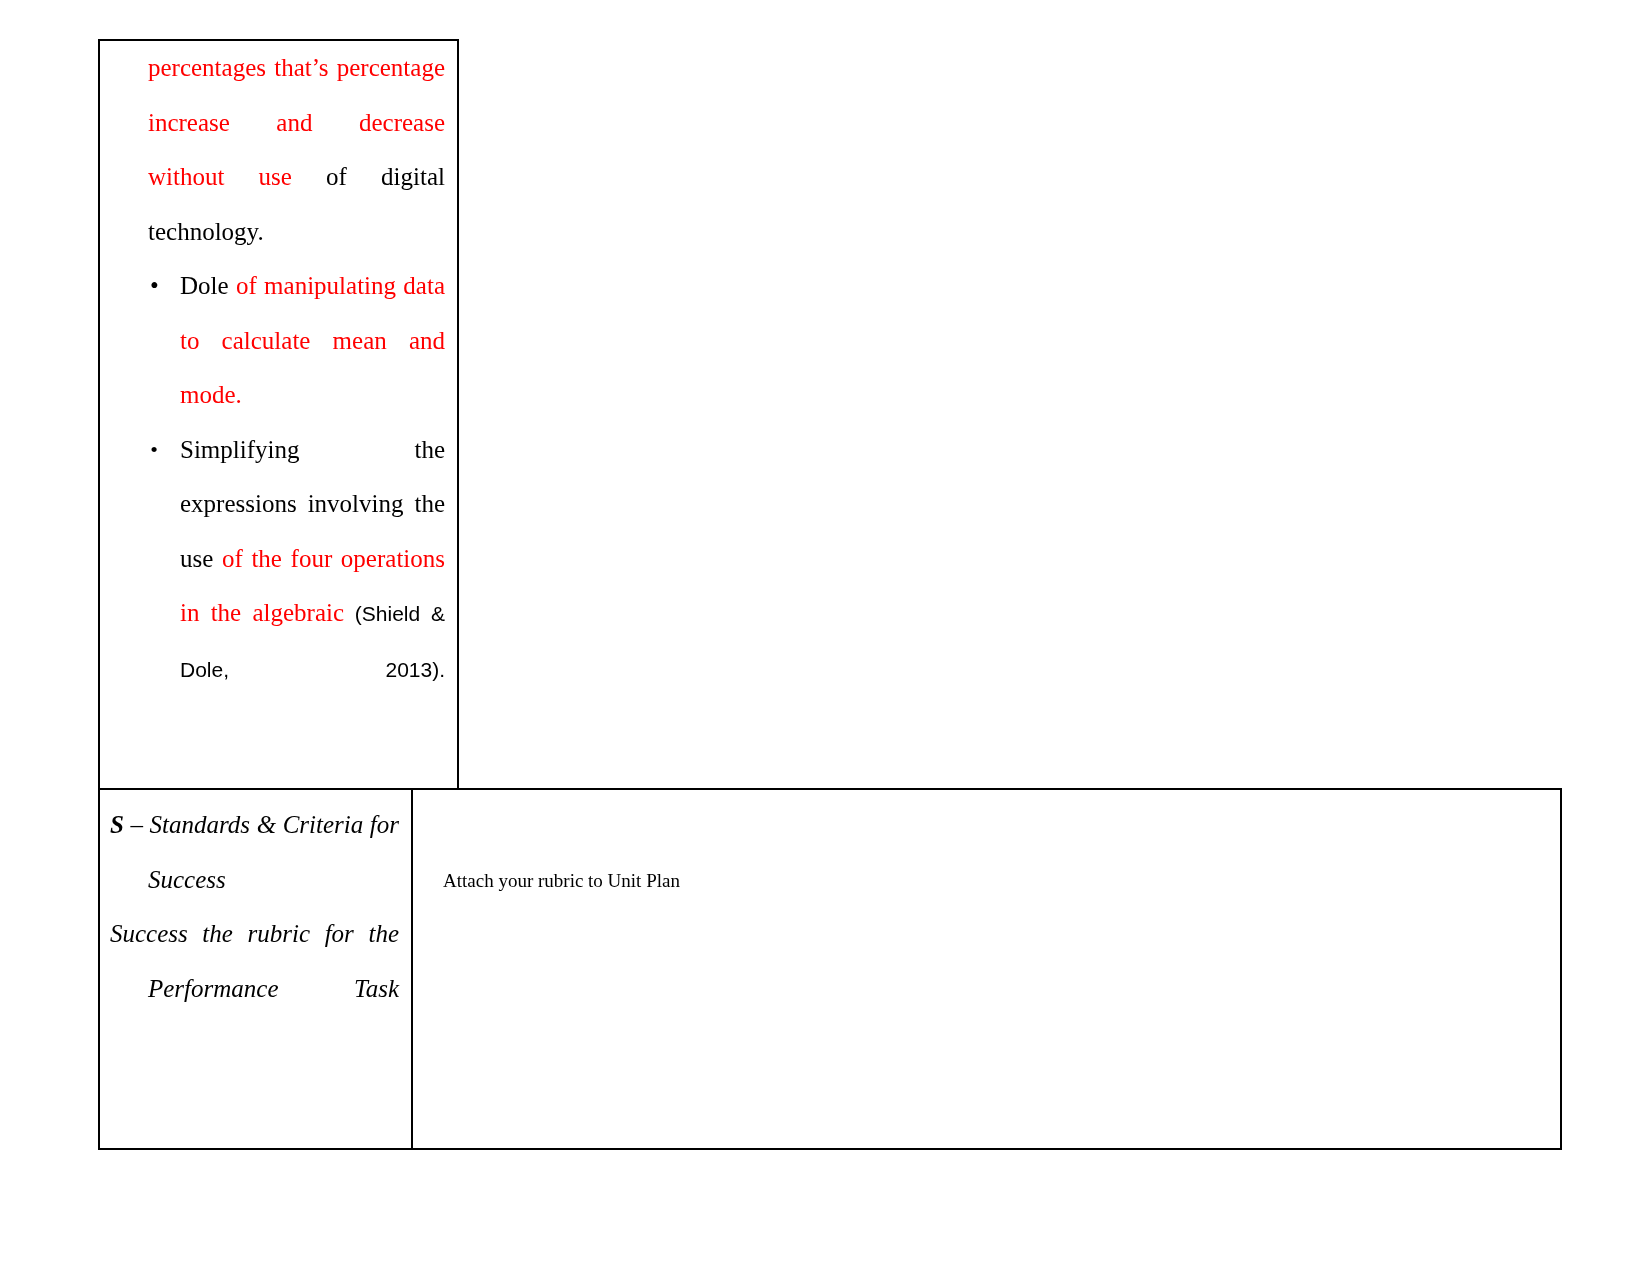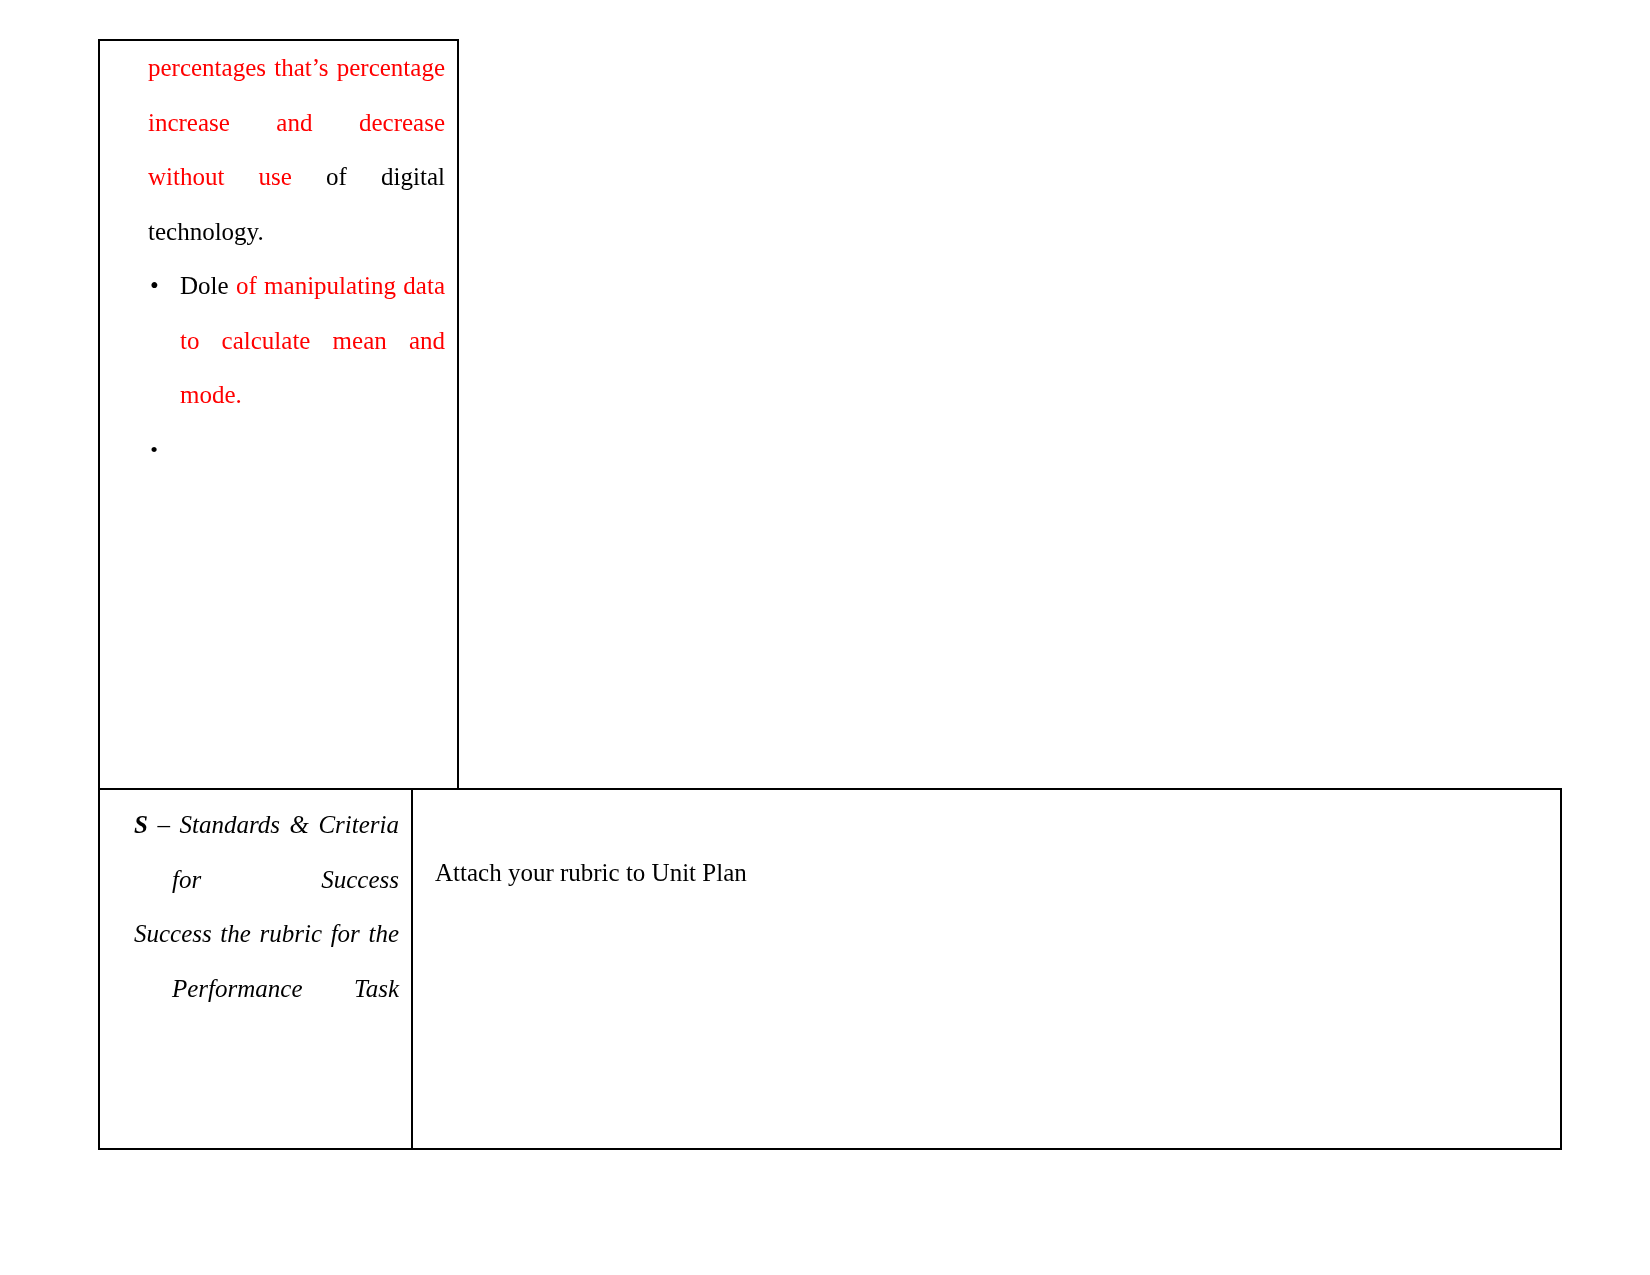--- a/index.html
+++ b/index.html
@@ -101,50 +101,50 @@
     color: #000;
   }
   .bullet-mark.slanted {
     font-style: italic;
     font-size: 22px;
   }
 
   .indent-hang {
     padding-left: 38px;
     text-indent: -38px;
-    margin-left: 24px;
   }
   .indent-block {
     padding-left: 38px;
   }
 
   .right-text {
-    font-size: 25px;
+    font-size: 19px;
     line-height: 30px;
-    margin: 8px;
+    margin: 16px;
     text-align: left;
   }
 </style>
 </head>
 <body>
 
 <div class="page">
 
   <div class="table-top">
     <div class="cell-top-inner">
 
       <p class="p just-all indent-block"><span class="red">percentages that’s percentage increase and decrease without use</span><span class="black"> of digital technology.</span></p>
 
       <div class="bullet-item">
         <span class="bullet-mark">•</span>
         <p class="p just-all"><span class="black">Dole </span><span class="red">of manipulating data to calculate mean and mode.</span></p>
       </div>
 
       <div class="bullet-item">
         <span class="bullet-mark slanted">•</span>
+        <p class="p just-all"><span class="black">Simplifying the expressions involving the use </span><span class="red">of the four operations in the algebraic</span><span class="sans-cite"> (Shield &amp; Dole, 2013).</span></p>
       </div>
 
     </div>
   </div>
 
   <div class="table-bottom">
 
     <div class="col-left">
       <p class="p just-all indent-hang"><span class="bolditalic">S</span><span class="ital"> – Standards &amp; Criteria for Success</span></p>
 

